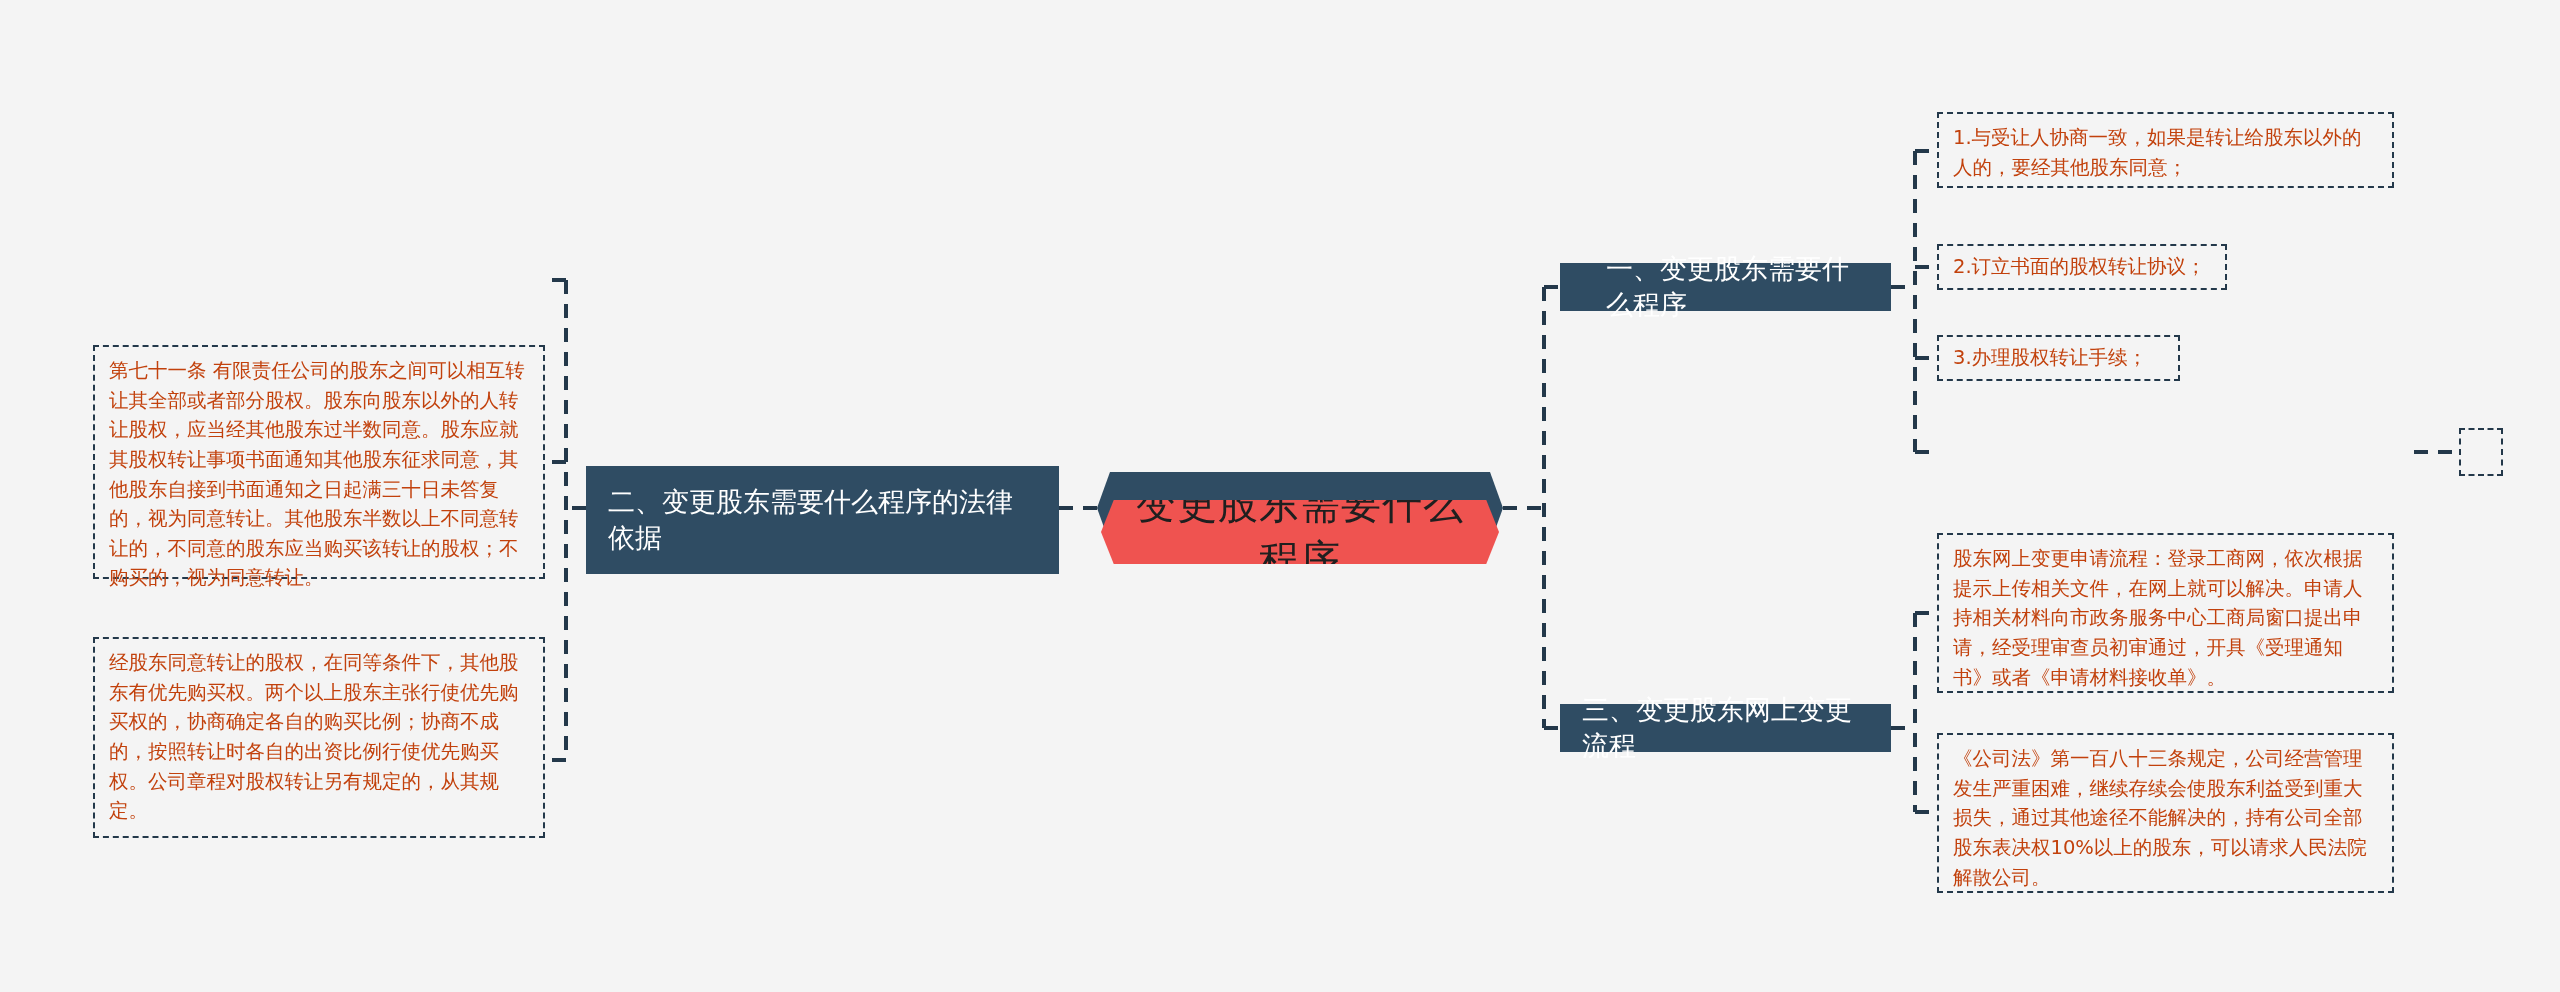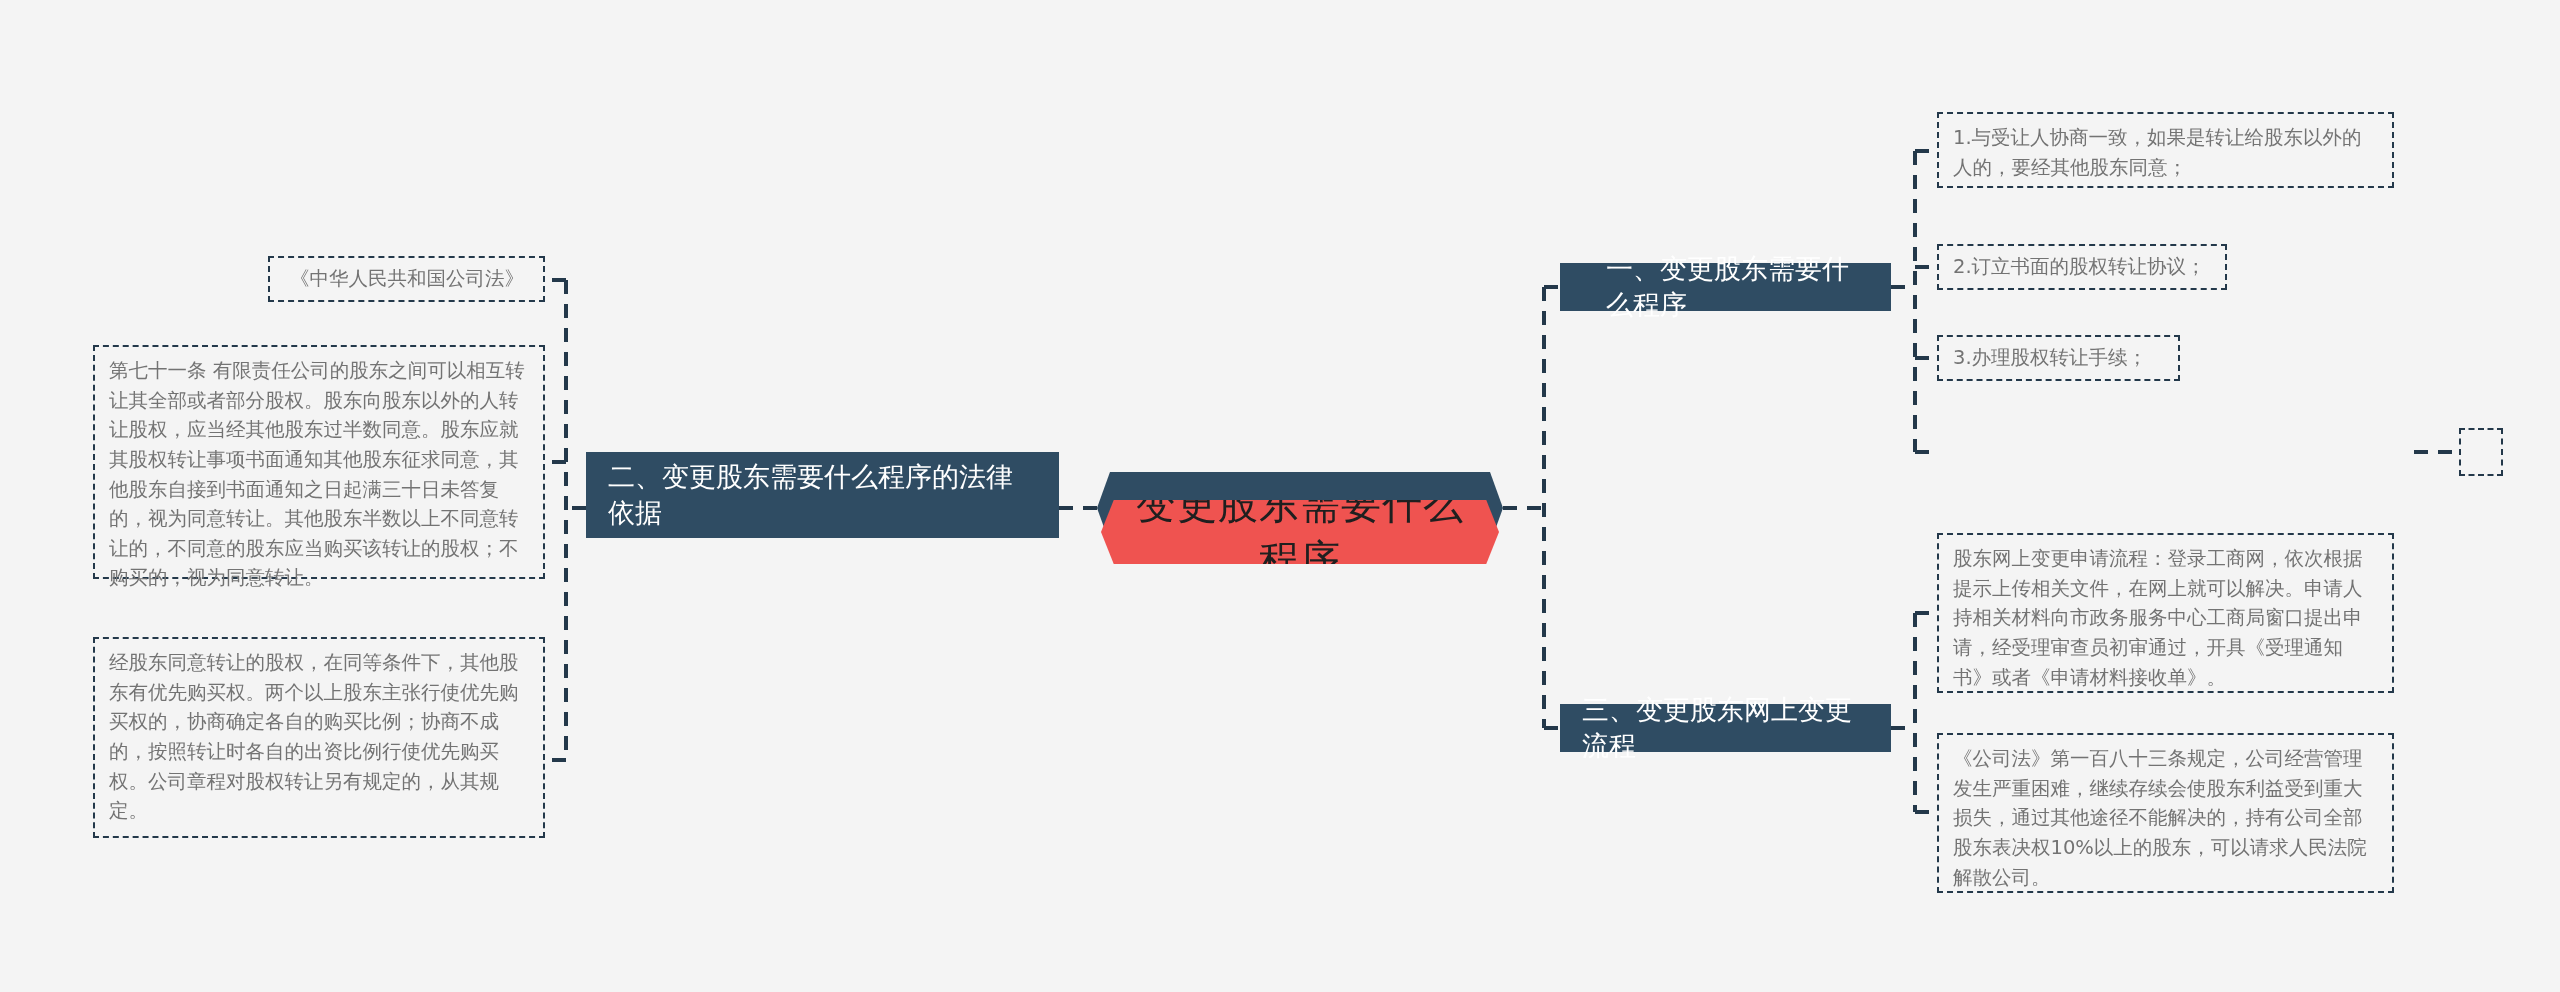--- a/index.html
+++ b/index.html
@@ -67,21 +67,21 @@
     font-size: 27px;
     line-height: 1.35;
     padding: 12px 18px 12px 20px;
     border: 2px solid #2f4c63;
   }
 
   
   .leaf {
     border: 2px dashed #23384a;
     background: transparent;
-    color: #737373;
+    color: #c2410c;
     font-size: 19.5px;
     line-height: 1.52;
     padding: 9px 13px 9px 14px;
     align-items: flex-start;
   }
   .leaf .txt { display: block; width: 100%; }
 
   .leaf.center-text { align-items: center; }
 
   .stub {
@@ -143,27 +143,24 @@
 
   <div class="node leaf center-text" style="left:1937px; top:335px; width:243px; height:46px;">
     <span class="txt">3.办理股权转让手续；</span>
   </div>
 
 
   <div class="node stub" style="left:2459px; top:428px; width:44px; height:48px;">
     <span class="txt"></span>
   </div>
 
-  <div class="node branch" style="left:586px; top:452px; width:473px; height:86px;">
+  <div class="node branch" style="left:586px; top:466px; width:473px; height:108px;">
     <span>二、变更股东需要什么程序的法律依据</span>
   </div>
 
-  <div class="node leaf center-text" style="left:268px; top:256px; width:277px; height:46px; justify-content:center;">
-    <span class="txt" style="text-align:center;">《中华人民共和国公司法》</span>
-  </div>
 
   <div class="node leaf" style="left:93px; top:345px; width:452px; height:234px;">
     <span class="txt">第七十一条 有限责任公司的股东之间可以相互转让其全部或者部分股权。股东向股东以外的人转让股权，应当经其他股东过半数同意。股东应就其股权转让事项书面通知其他股东征求同意，其他股东自接到书面通知之日起满三十日未答复的，视为同意转让。其他股东半数以上不同意转让的，不同意的股东应当购买该转让的股权；不购买的，视为同意转让。</span>
   </div>
 
   <div class="node leaf" style="left:93px; top:637px; width:452px; height:201px;">
     <span class="txt">经股东同意转让的股权，在同等条件下，其他股东有优先购买权。两个以上股东主张行使优先购买权的，协商确定各自的购买比例；协商不成的，按照转让时各自的出资比例行使优先购买权。公司章程对股权转让另有规定的，从其规定。</span>
   </div>
 
   <div class="node branch" style="left:1560px; top:704px; width:331px; height:48px; justify-content:flex-end;">

